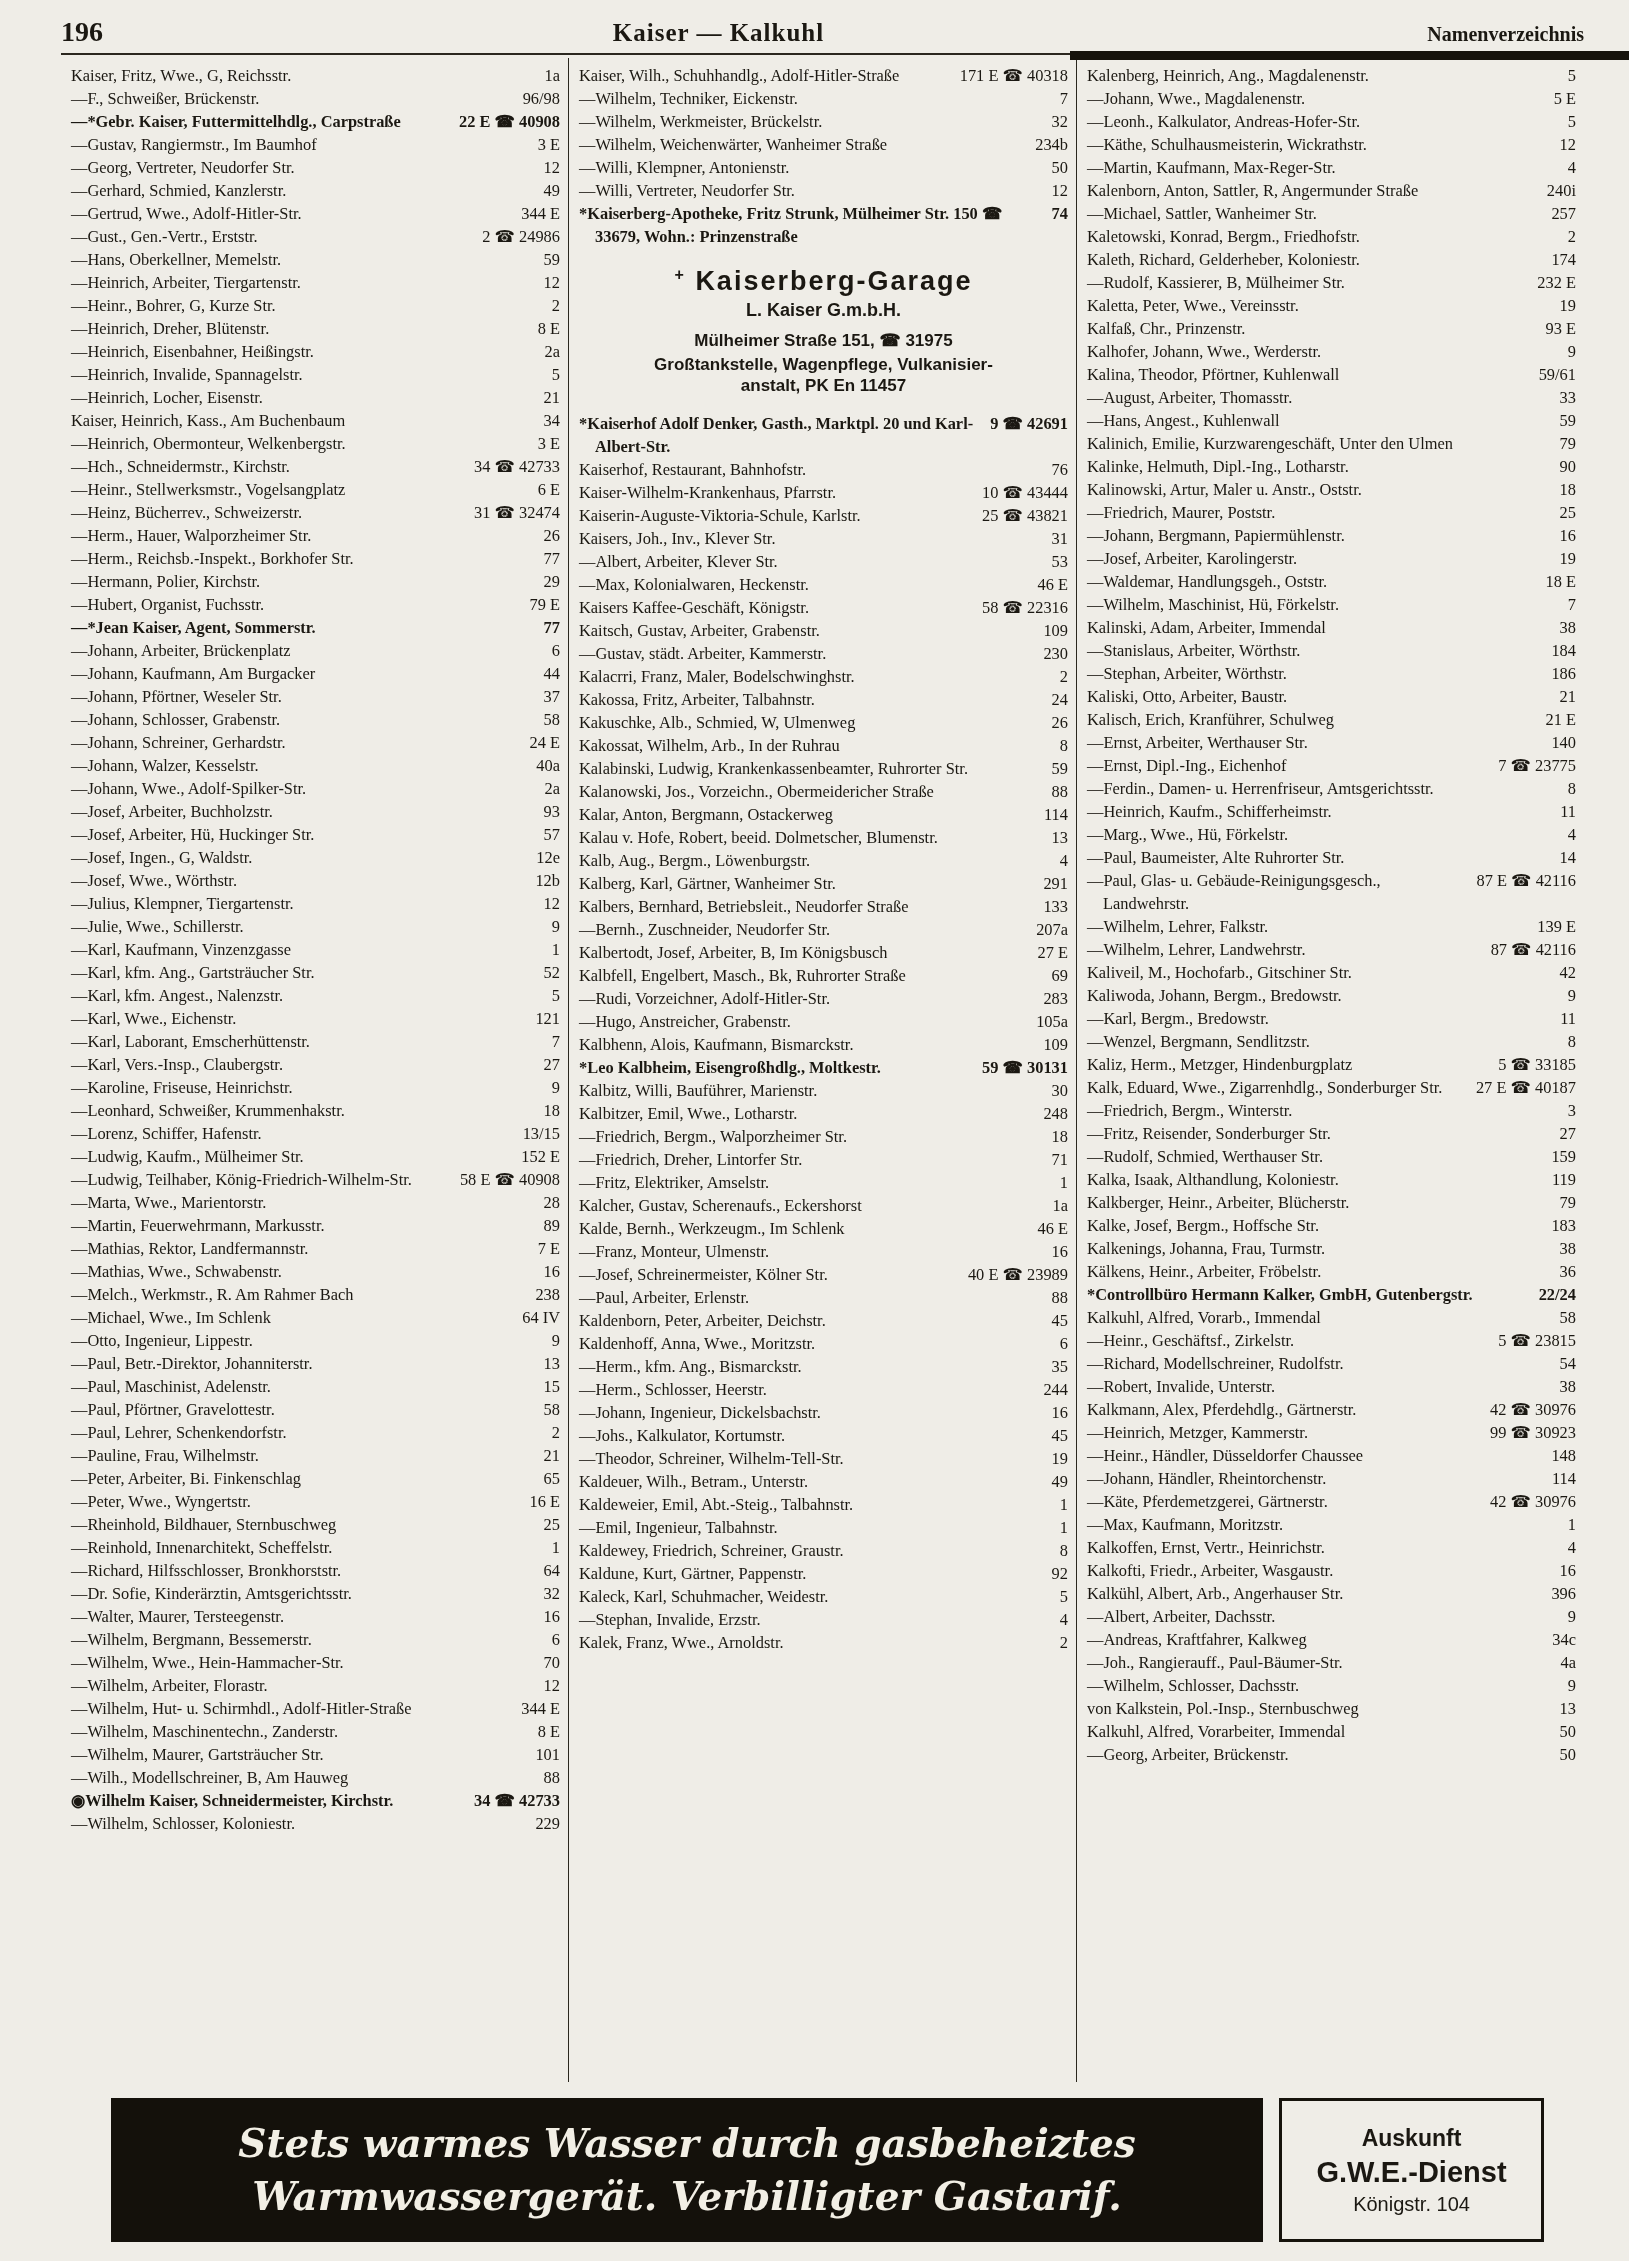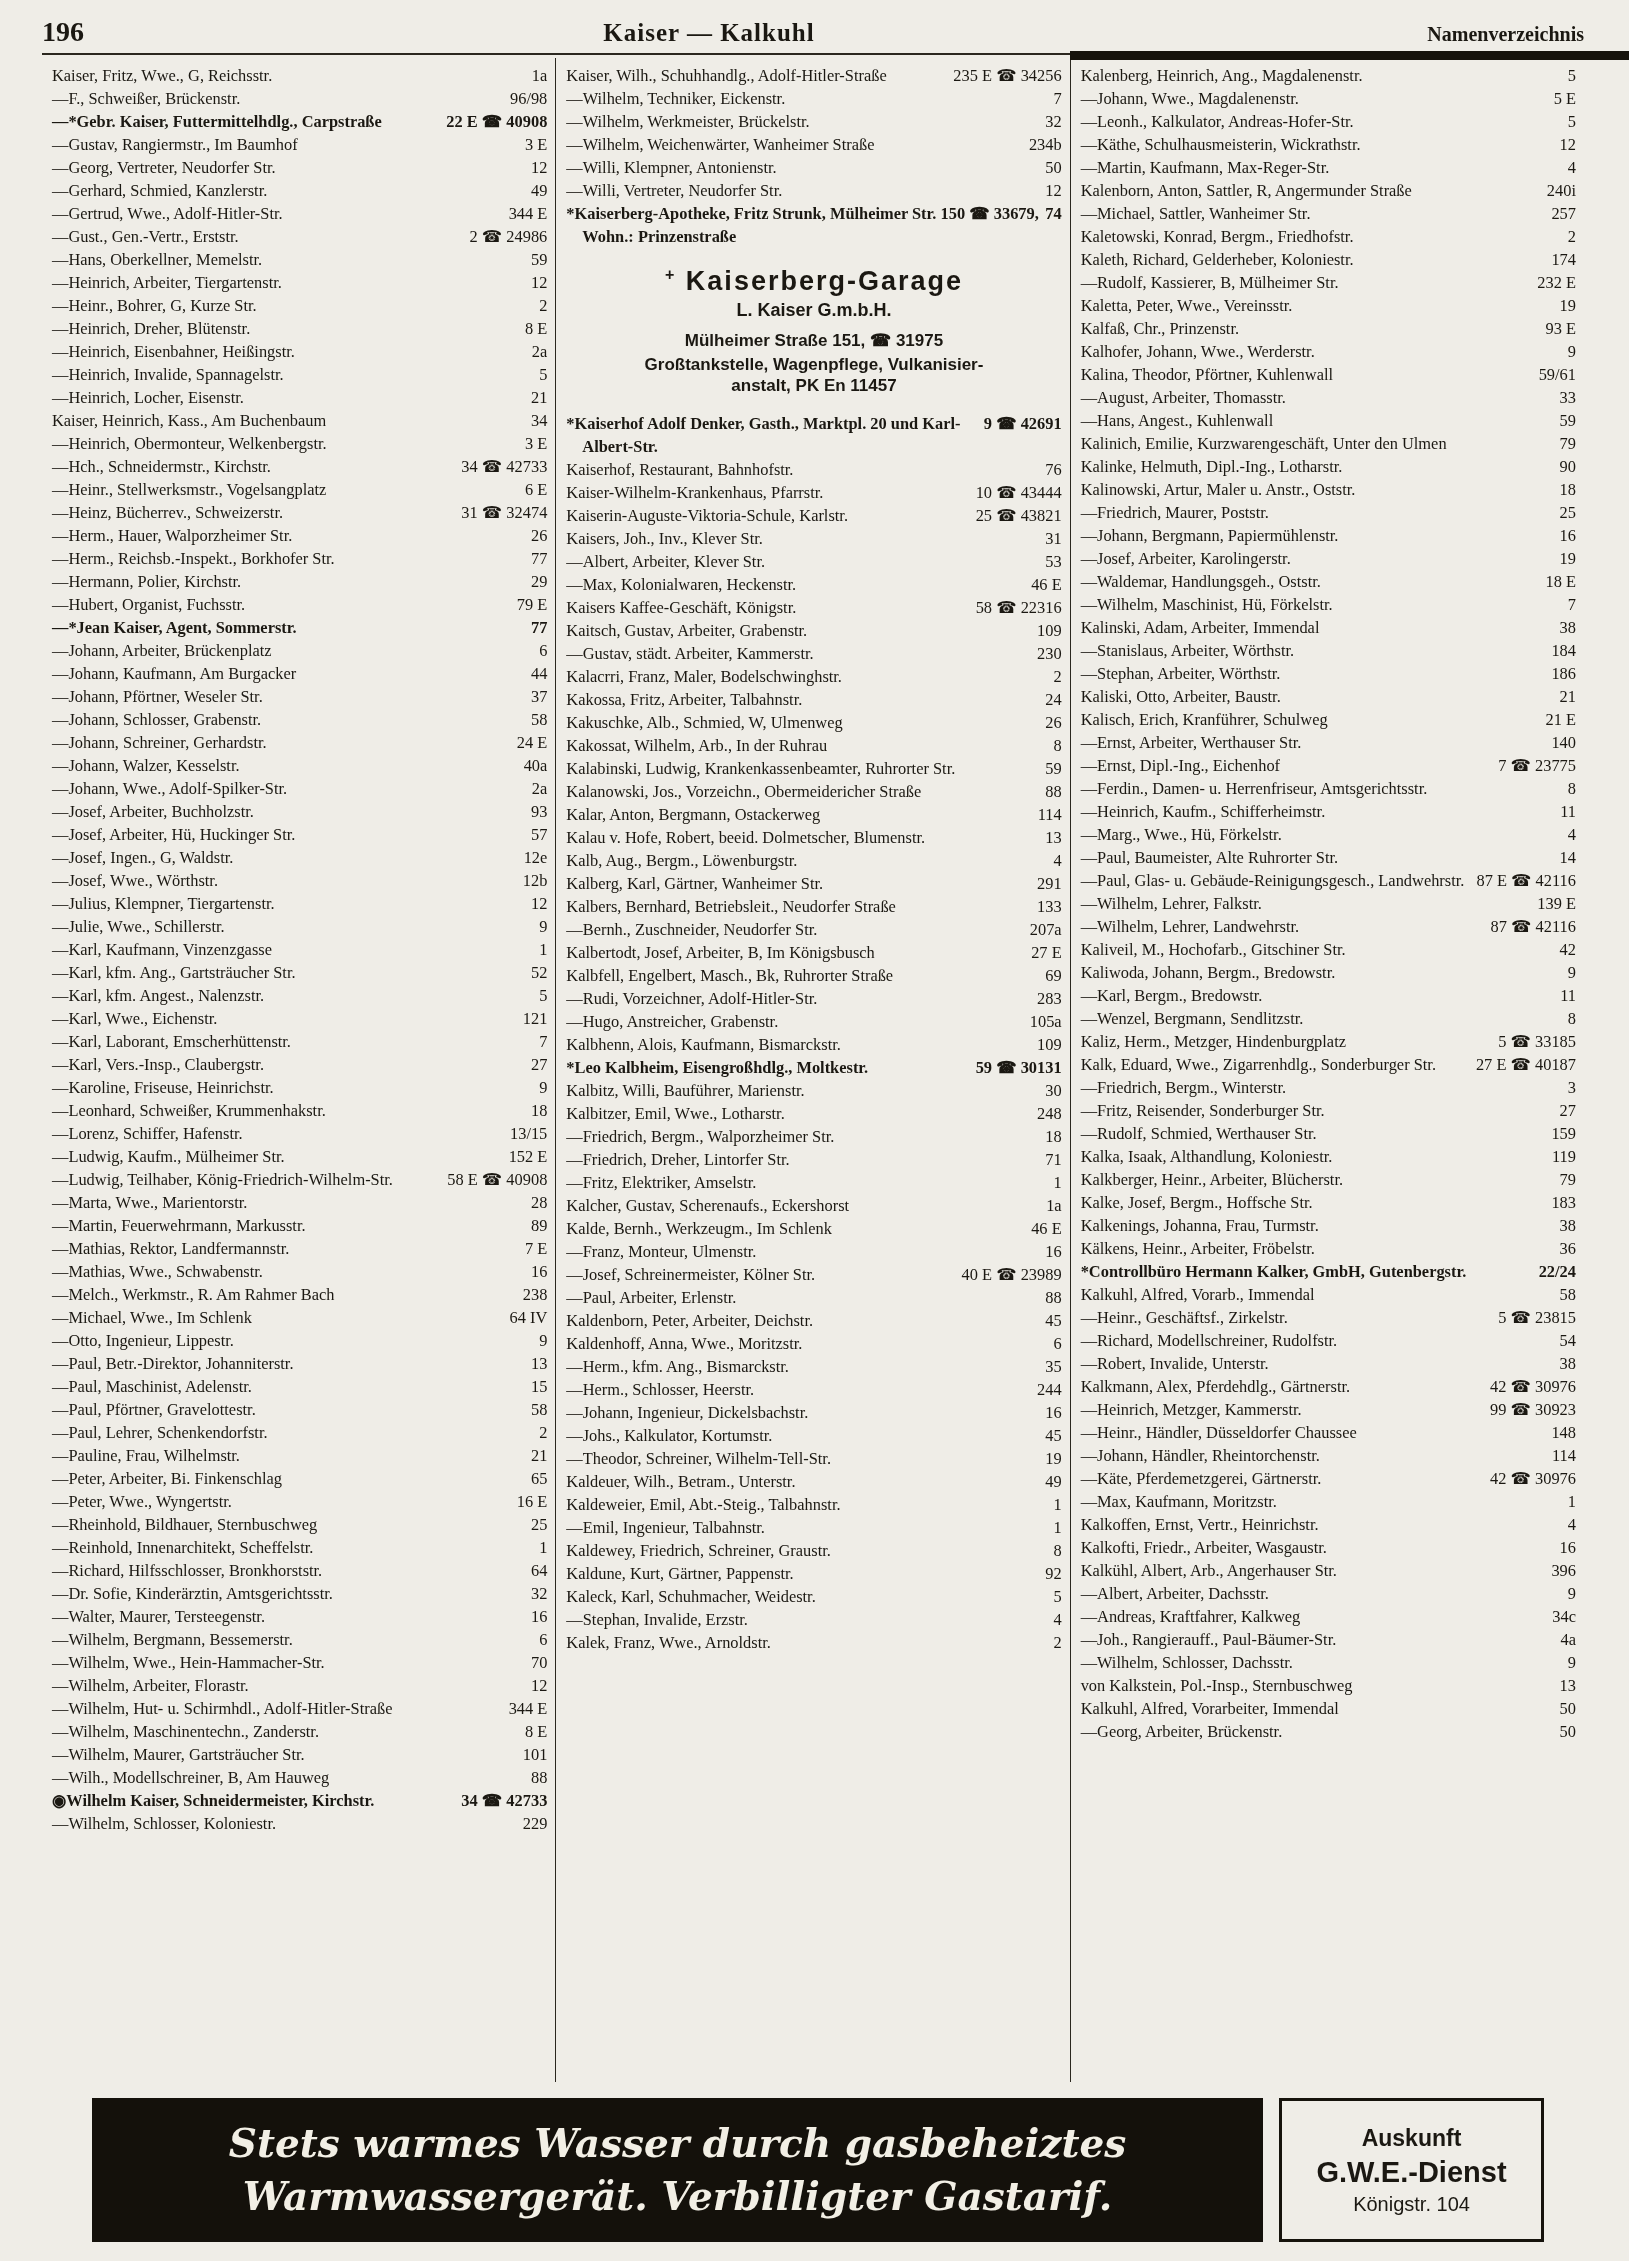--- a/index.html
+++ b/index.html
@@ -7,21 +7,21 @@
     width:1630px; height:2261px;
     background:#efede7;
     font-family:"Liberation Serif", serif;
     color:#1b1812;
     overflow:hidden;
   }
   .page {
     position:relative;
     width:1630px; height:2261px;
     box-sizing:border-box;
-    padding:16px 46px 0 42px;
+    padding:16px 46px 0 61px;
   }
   
   .header {
     display:flex; align-items:baseline;
     font-weight:bold;
     border-bottom:2px solid #2b271f;
     padding-bottom:5px;
   }
   .header .num { width:218px; font-size:28px; }
   .header .title { flex:1; text-align:center; font-size:25px; letter-spacing:1px; }
@@ -165,21 +165,21 @@
         <div class="entry"><span class="tail">12</span>—Wilhelm, Arbeiter, Florastr.</div>
         <div class="entry"><span class="tail">344 E</span>—Wilhelm, Hut- u. Schirmhdl., Adolf-Hitler-Straße</div>
         <div class="entry"><span class="tail">8 E</span>—Wilhelm, Maschinentechn., Zanderstr.</div>
         <div class="entry"><span class="tail">101</span>—Wilhelm, Maurer, Gartsträucher Str.</div>
         <div class="entry"><span class="tail">88</span>—Wilh., Modellschreiner, B, Am Hauweg</div>
         <div class="entry bold"><span class="tail">34 ☎ 42733</span>◉Wilhelm Kaiser, Schneidermeister, Kirchstr.</div>
         <div class="entry"><span class="tail">229</span>—Wilhelm, Schlosser, Koloniestr.</div>
       </div>
     <div class="col" id="col2">
       <div id="col2a">
-          <div class="entry"><span class="tail">235 E ☎ 34256</span>Kaiser, Wilh., Schuhhandlg., Adolf-Hitler-Straße</div>
+          <div class="entry"><span class="tail">171 E ☎ 40318</span>Kaiser, Wilh., Schuhhandlg., Adolf-Hitler-Straße</div>
           <div class="entry"><span class="tail">7</span>—Wilhelm, Techniker, Eickenstr.</div>
           <div class="entry"><span class="tail">32</span>—Wilhelm, Werkmeister, Brückelstr.</div>
           <div class="entry"><span class="tail">234b</span>—Wilhelm, Weichenwärter, Wanheimer Straße</div>
           <div class="entry"><span class="tail">50</span>—Willi, Klempner, Antonienstr.</div>
           <div class="entry"><span class="tail">12</span>—Willi, Vertreter, Neudorfer Str.</div>
           <div class="entry bold"><span class="tail">74</span>*Kaiserberg-Apotheke, Fritz Strunk, Mülheimer Str. 150 ☎ 33679, Wohn.: Prinzenstraße</div>
         </div>
       <div class="garage-ad">
         <div class="t1"><sup>+</sup> <span>Kaiserberg-Garage</span></div>
         <div class="t2">L. Kaiser G.m.b.H.</div>

